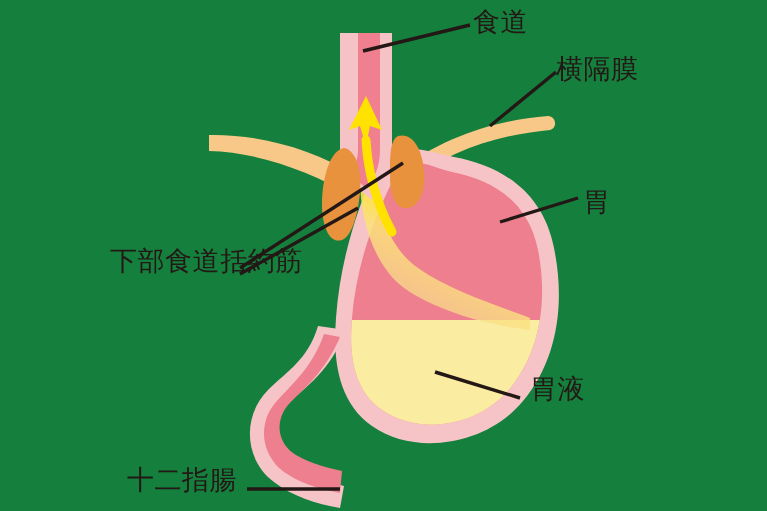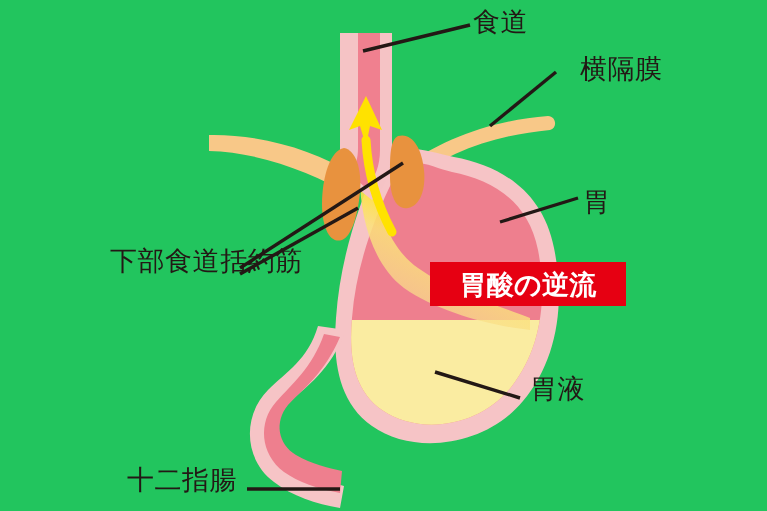--- a/index.html
+++ b/index.html
@@ -10,40 +10,40 @@
   body {
     width: 767px;
     height: 511px;
     overflow: hidden;
     font-family: "DejaVu Sans", "Liberation Sans", sans-serif;
   }
   #diagram-root {
     position: relative;
     width: 767px;
     height: 511px;
-    background: #22c55e;
+    background: #15803d;
   }
   #anatomy-svg {
     position: absolute;
     left: 0;
     top: 0;
     width: 767px;
     height: 511px;
   }
   .label {
     position: absolute;
     color: #231815;
     font-size: 27px;
     line-height: 1;
     letter-spacing: 0.02em;
     white-space: nowrap;
     font-family: "DejaVu Sans", "Liberation Sans", sans-serif;
   }
   #label-esophagus { left: 473px; top: 8px; }
-  #label-diaphragm { left: 556px; top: 55px; margin-left: 24px; }
+  #label-diaphragm { left: 556px; top: 55px; }
   #label-stomach   { left: 583px; top: 188px; }
   #label-gastric-juice { left: 530px; top: 375px; text-align: center; }
   #label-les       { left: 110px; top: 247px; }
   #label-duodenum  { left: 127px; top: 466px; }
 
   #badge-reflux {
     position: absolute;
     left: 430px;
     top: 262px;
     width: 196px;
@@ -206,17 +206,14 @@
   <div class="label" id="label-diaphragm">横隔膜</div>
 
   <div class="label" id="label-stomach">胃</div>
 
   <div class="label" id="label-gastric-juice">胃液</div>
 
   <div class="label" id="label-duodenum">十二指腸</div>
 
   <div class="label" id="label-les">下部食道括約筋</div>
 
-  <div id="badge-reflux">
-    <span class="badge-text">胃酸の逆流</span>
-  </div>
 
 </div>
 
 </body></html>

